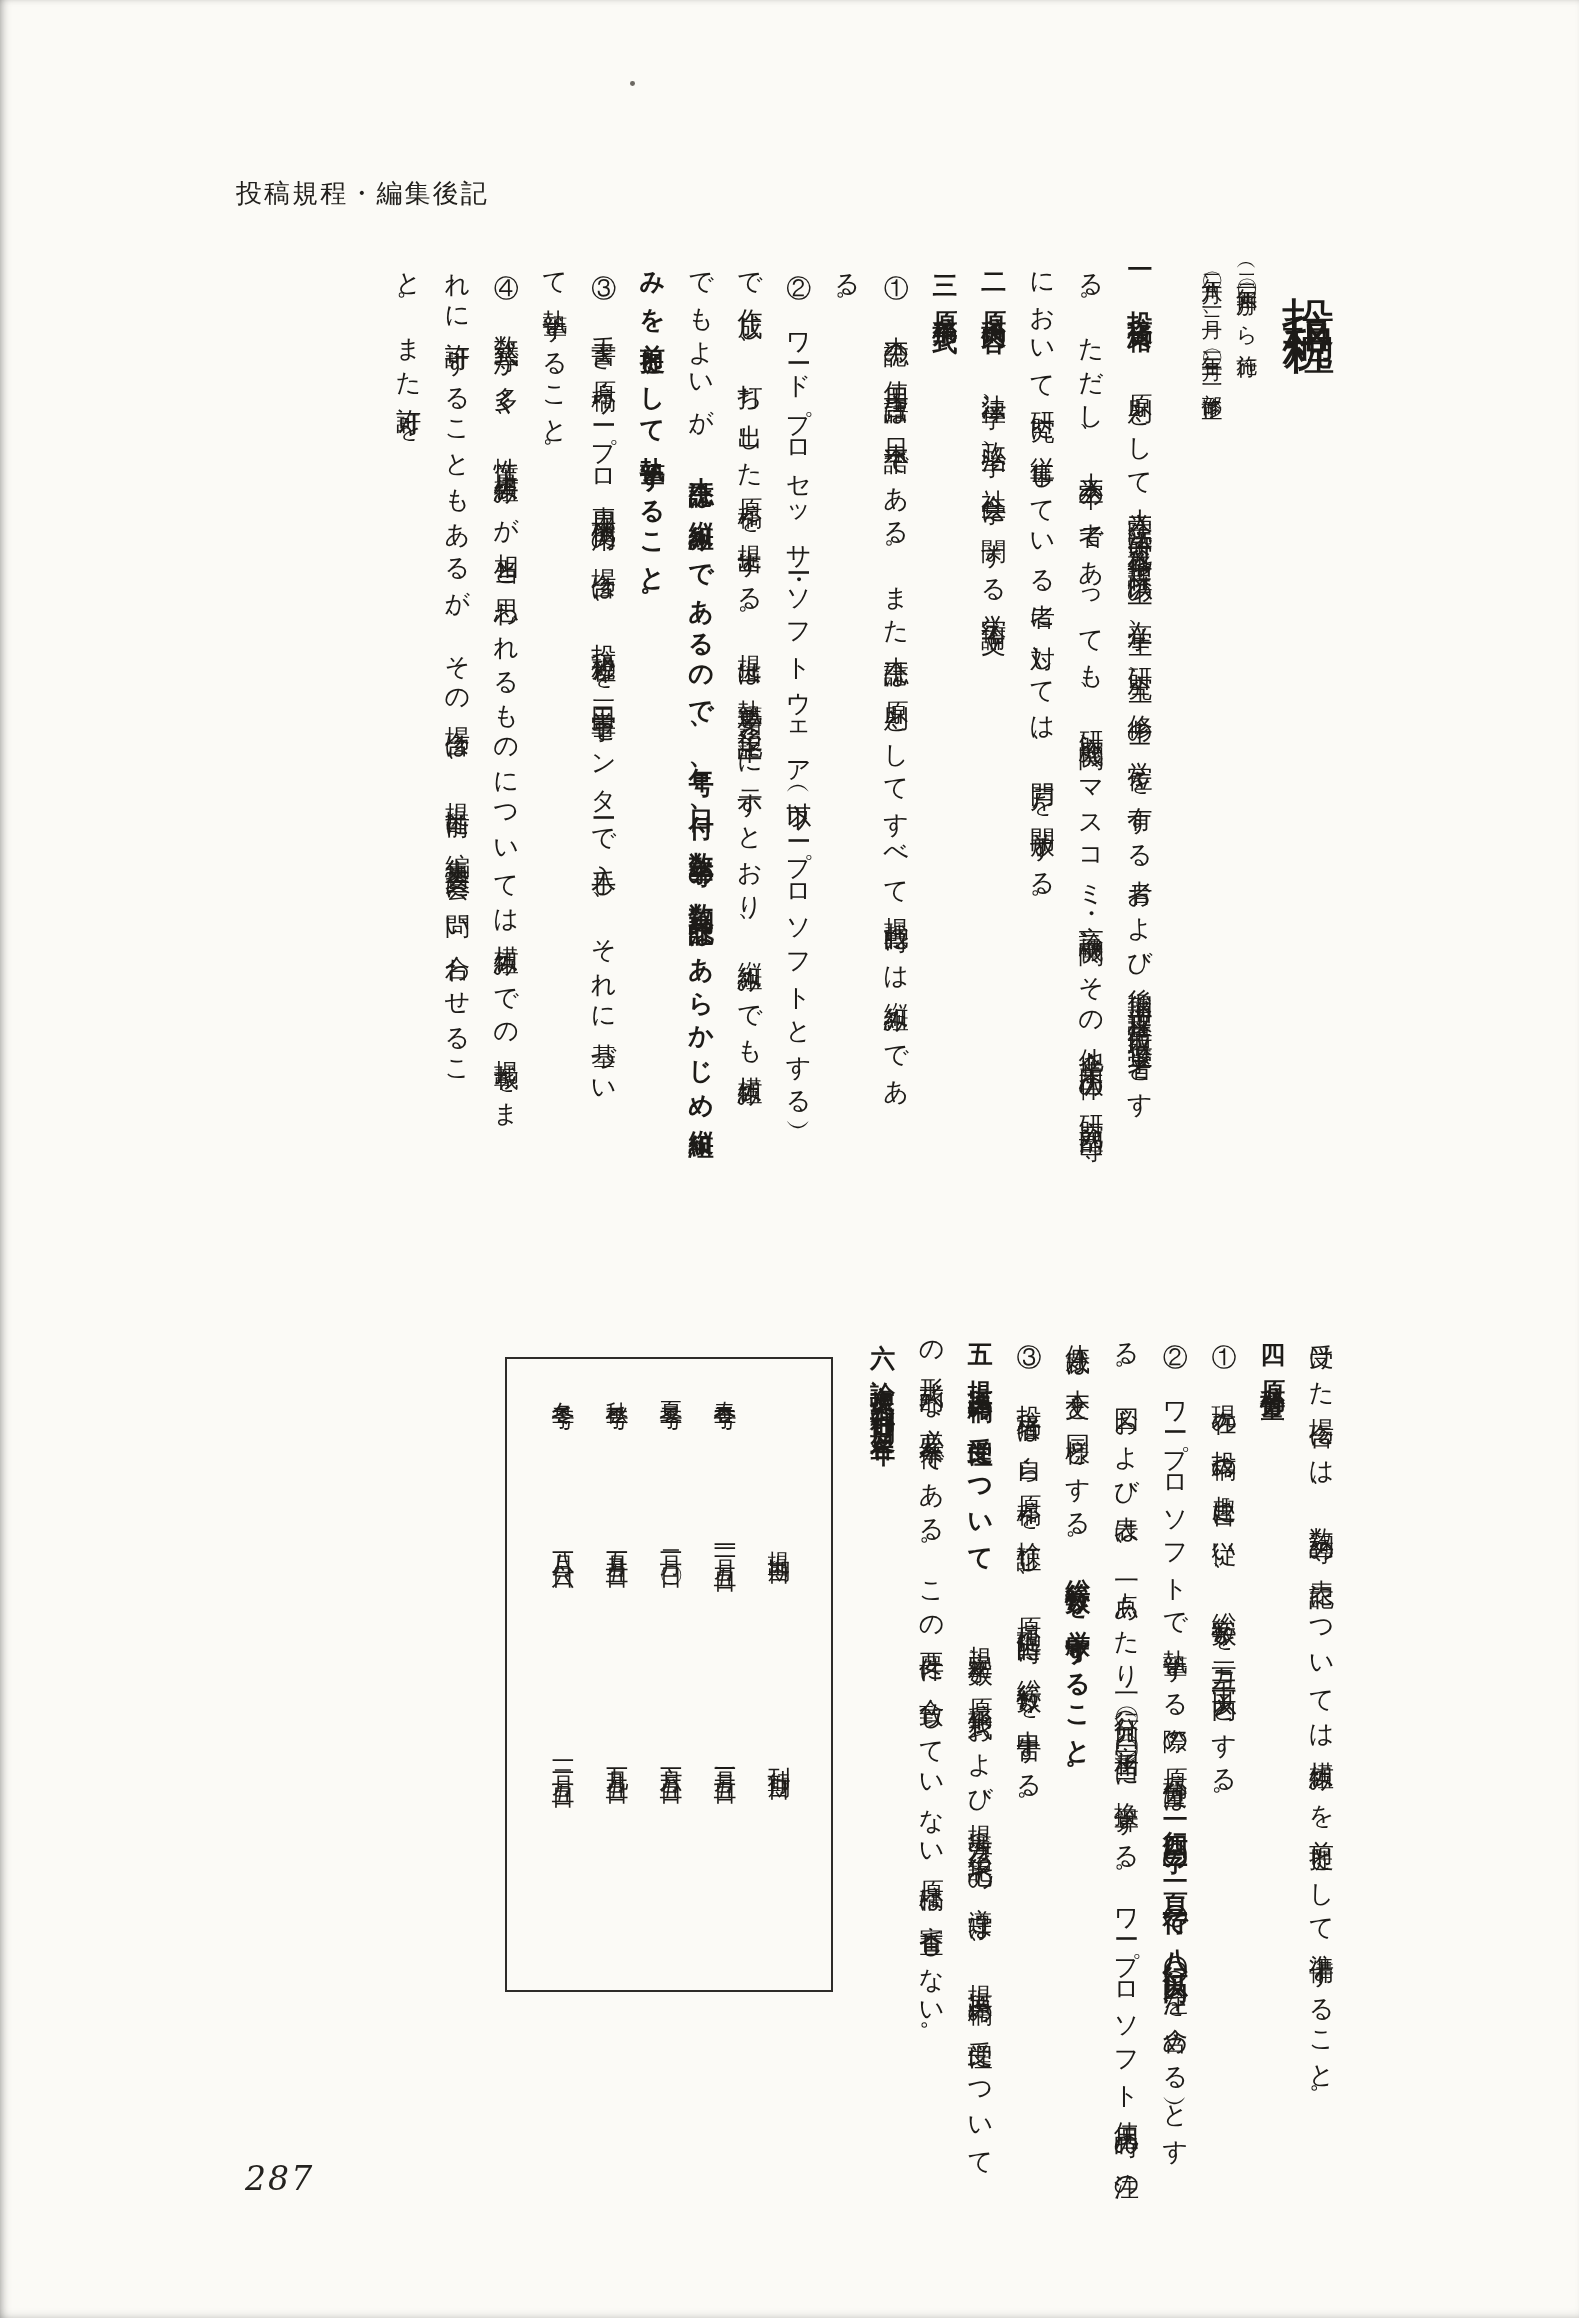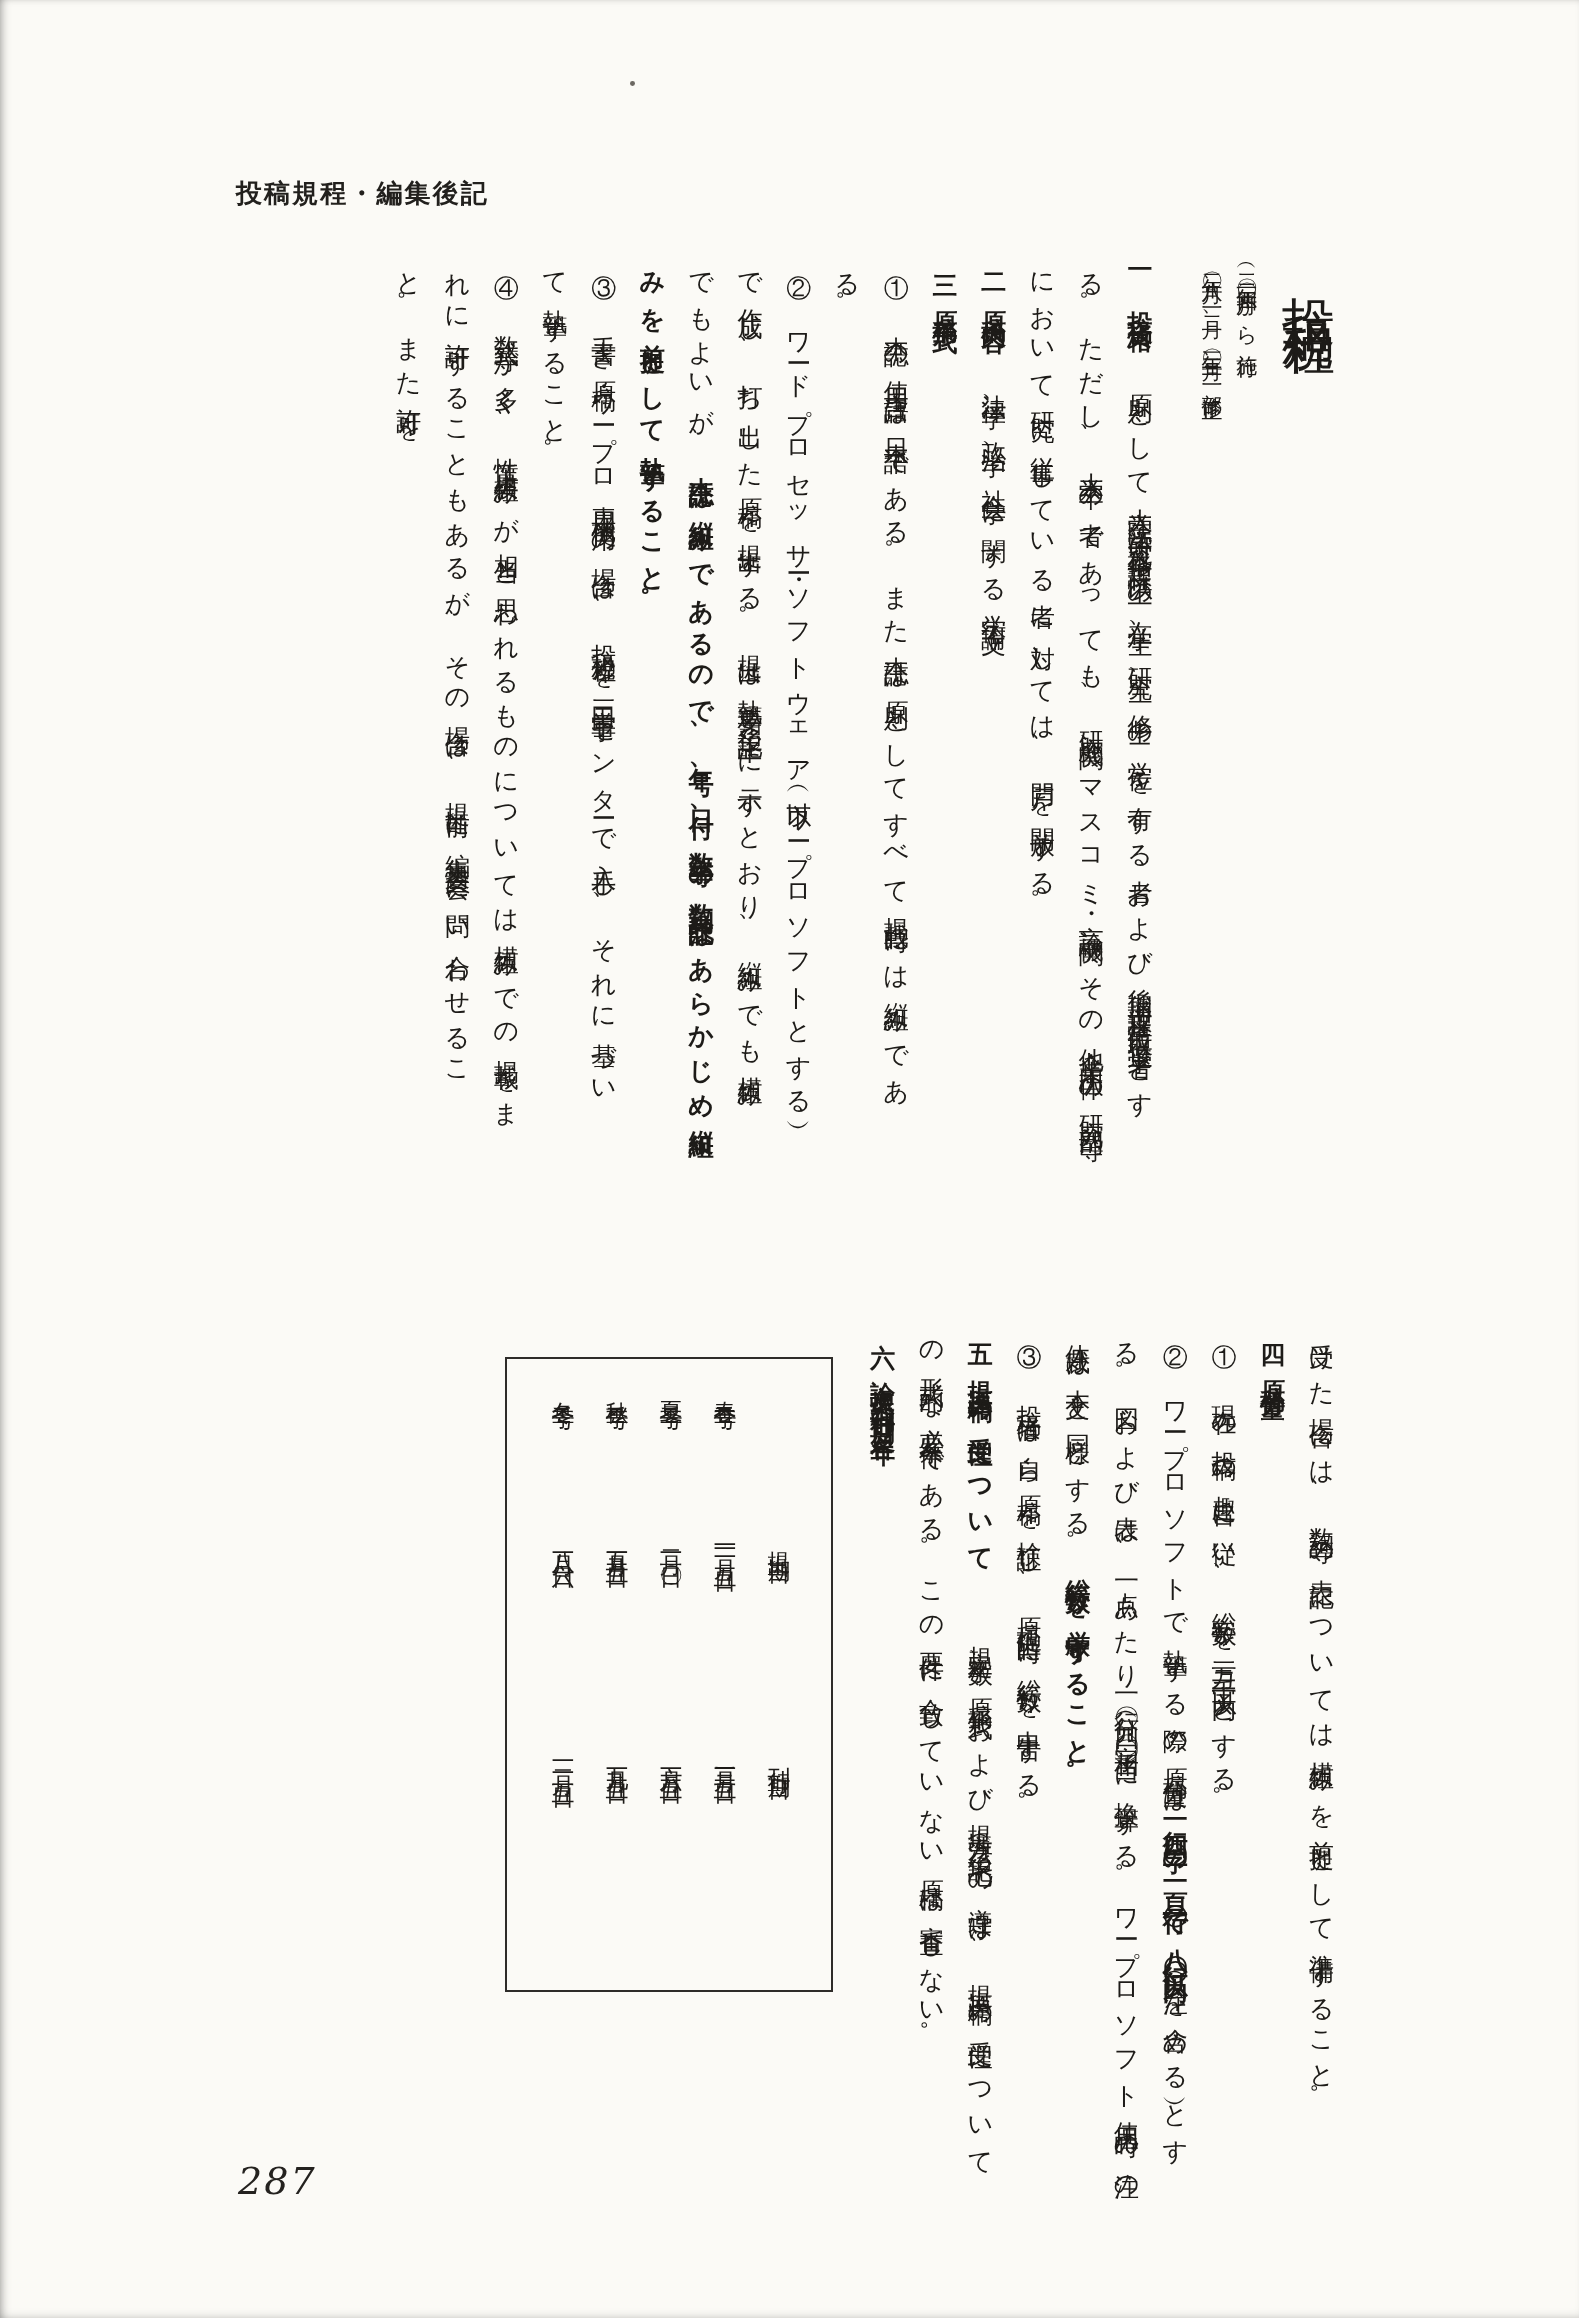--- a/index.html
+++ b/index.html
@@ -15,32 +15,32 @@
     background: #fbfaf6;
     color: #1d1b18;
     overflow: hidden;
     box-shadow: inset 7px 0 9.8px -5.6px rgba(0,0,0,.35),
                 inset 0 -7px 11px -7px rgba(0,0,0,.22),
                 inset 0 5.6px 8.4px -7px rgba(0,0,0,.15);
   }
   .doc-header {
     position: absolute; left: 236px; top: 176px;
     font-family: "DejaVu Sans", "Liberation Sans", sans-serif;
-    font-weight: 700;
+    font-weight: 400;
     font-size: 26px; letter-spacing: 2.1px;
     color: #22201d;
   }
   .speck {
     position: absolute; left: 630px; top: 81px;
     width: 4.9px; height: 4.9px; border-radius: 50%;
     background: #6b6862;
   }
   .page-number {
-    position: absolute; left: 238px; top: 2159px;
-    font-size: 38px; font-style: italic; letter-spacing: 2.1px;
+    position: absolute; left: 245px; top: 2159px;
+    font-size: 33px; font-style: italic; letter-spacing: 2.1px;
     color: #24221f;
   }
 
   
   .vband {
     position: absolute;
     writing-mode: vertical-rl;
     text-orientation: mixed;
     font-size: 25px;
     line-height: 1.95;

